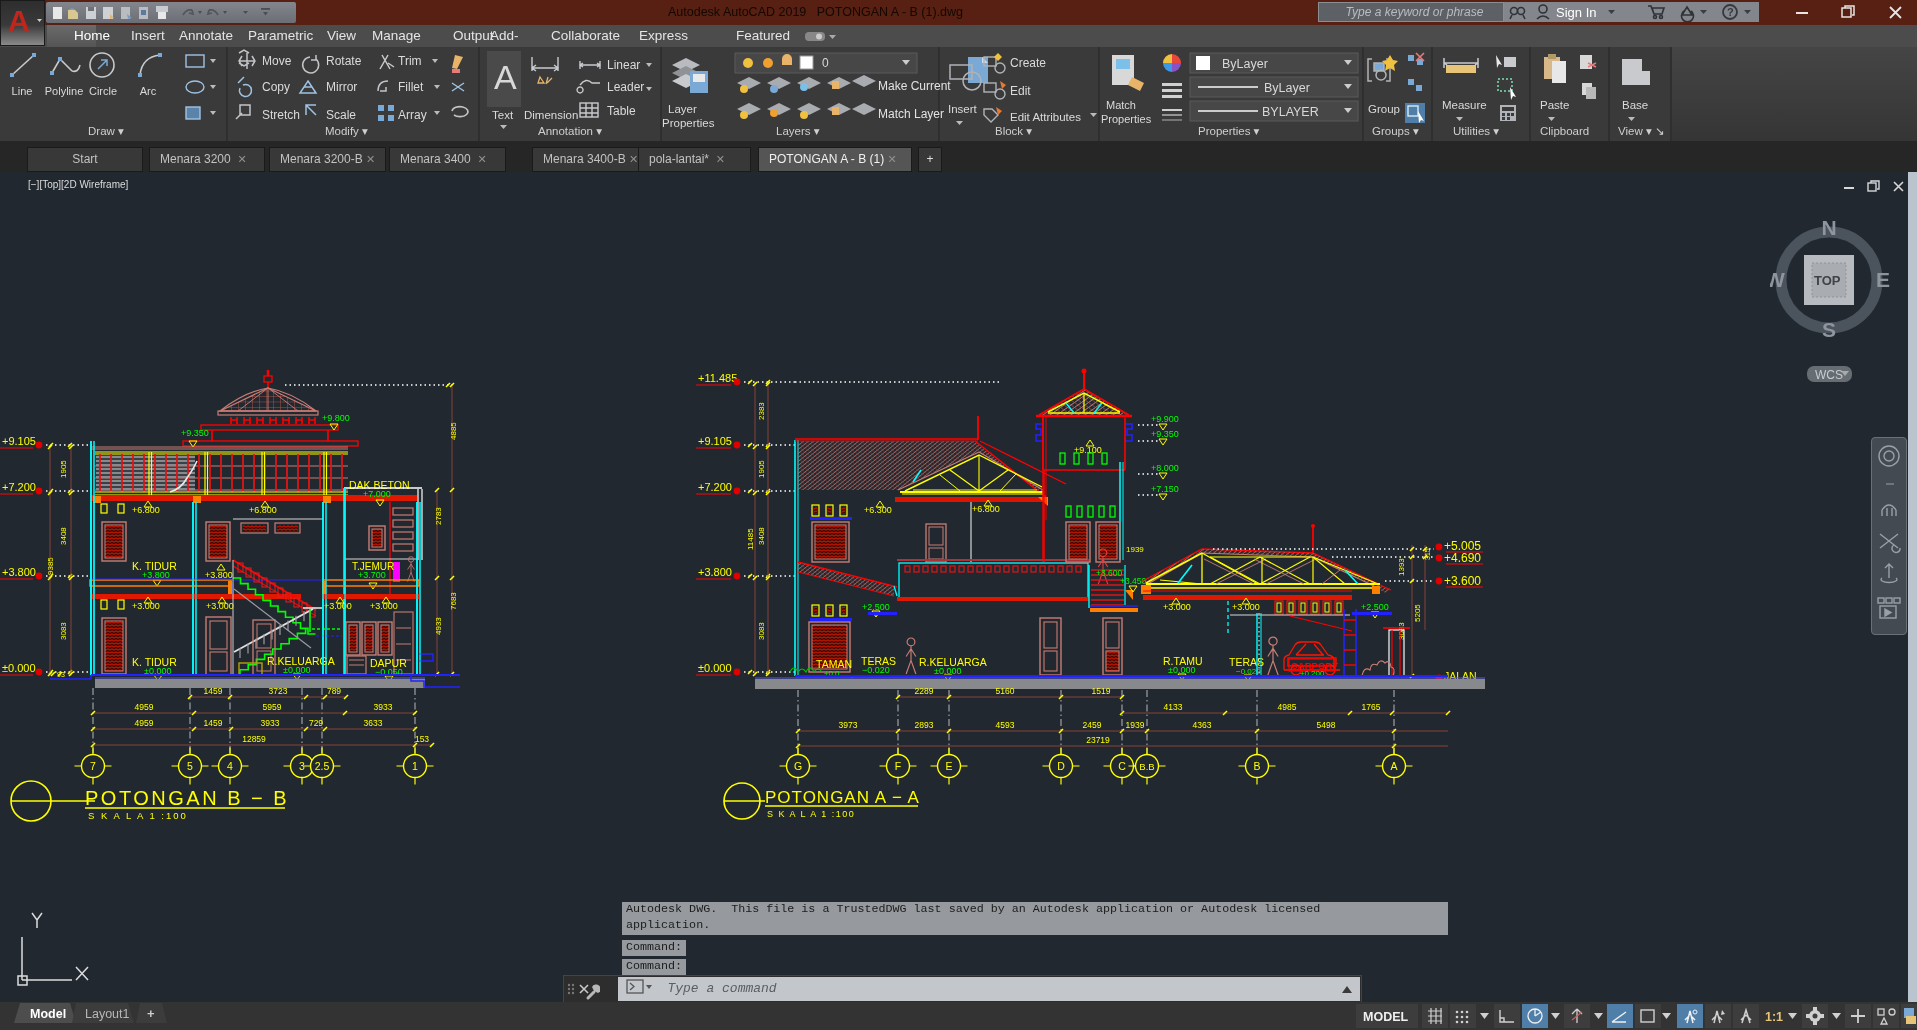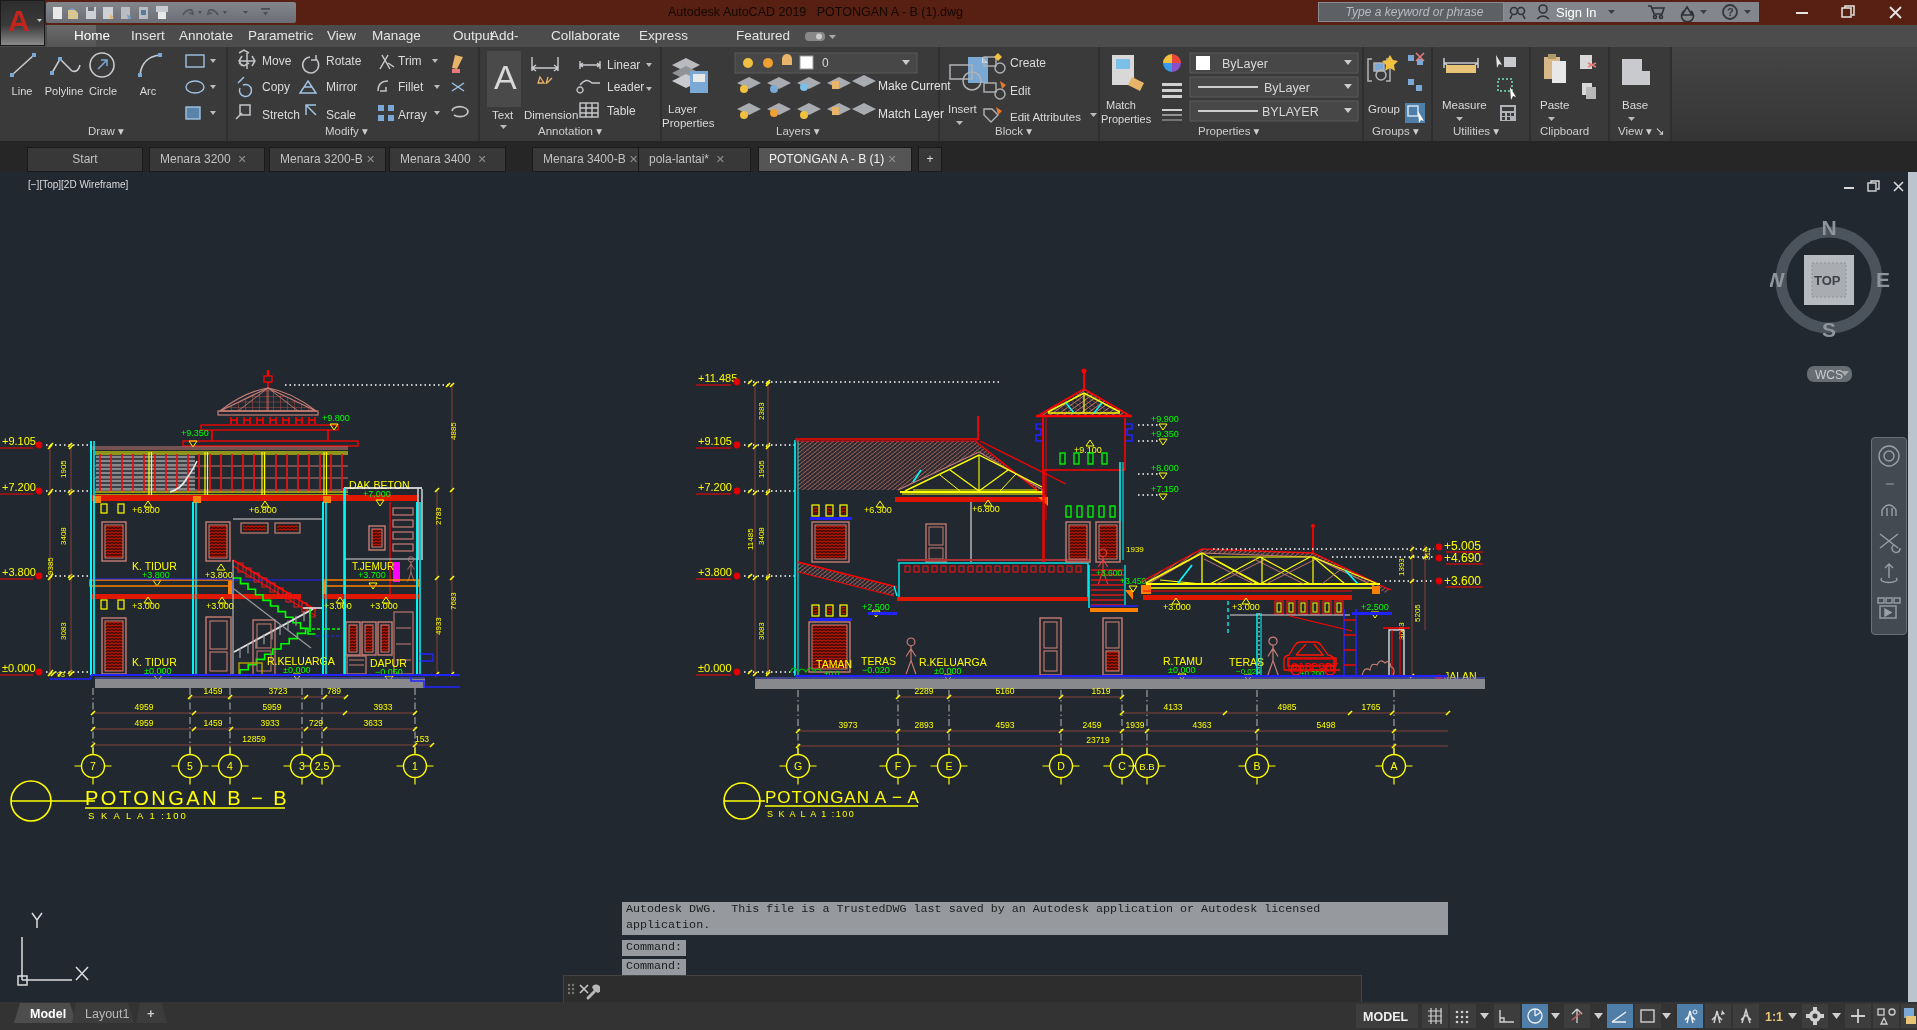--- a/index.html
+++ b/index.html
@@ -483,20 +483,29 @@
         <circle cx="9" cy="9" r="1.2"></circle>
         <circle cx="5" cy="13" r="1.2"></circle>
         <circle cx="9" cy="13" r="1.2"></circle>
         <circle cx="5" cy="17" r="1.2"></circle>
         <circle cx="9" cy="17" r="1.2"></circle>
       </g>
     <path d="M16 9 l8 8 m0 -8 l-8 8" stroke="#c8c8c8" stroke-width="1.6"></path>
     <path d="M24 22 L30 16" stroke="#b8b8b8" stroke-width="3" stroke-linecap="round"></path>
     <path d="M28 11 a4.5 4.5 0 1 1 6 6 l-4 -2 z" fill="#b8b8b8"></path>
   </svg>
+  <div id="cmdfield">&nbsp;<svg width="26" height="16" style="vertical-align:-3px;">
+        <rect x="1" y="1" width="16" height="13" fill="none" stroke="#555" stroke-width="1.3"></rect>
+        <path d="M4 4l4 3.5L4 11" fill="none" stroke="#555" stroke-width="1.3"></path>
+        <path d="M20 6l6 0l-3 4z" fill="#555"></path>
+      </svg>&nbsp;&nbsp;Type a command
+    <svg width="14" height="10" style="position:absolute;right:6px;top:8px;">
+        <path d="M2 8l10 0l-5 -7z" fill="#3a3a3a"></path>
+      </svg>
+  </div>
 </div>
 
 <div class="abs" id="statusbar"></div>
 <div class="abs" style="left:0;top:1002px;width:1917px;height:28px;z-index:11;">
 <svg width="1917" height="28">
   <path d="M20 1 l50 0 l6 20 l-62 0 z" fill="#4d4d4d"></path>
   <text x="30" y="16" fill="#ffffff" font-size="12.5" font-weight="bold">Model</text>
   <path d="M76 1 l52 0 l6 20 l-62 0 z" fill="#3c3c3c"></path>
   <text x="85" y="16" fill="#b8b8b8" font-size="12.5">Layout1</text>
   <path d="M140 1 l22 0 l5 20 l-31 0 z" fill="#3c3c3c"></path>

